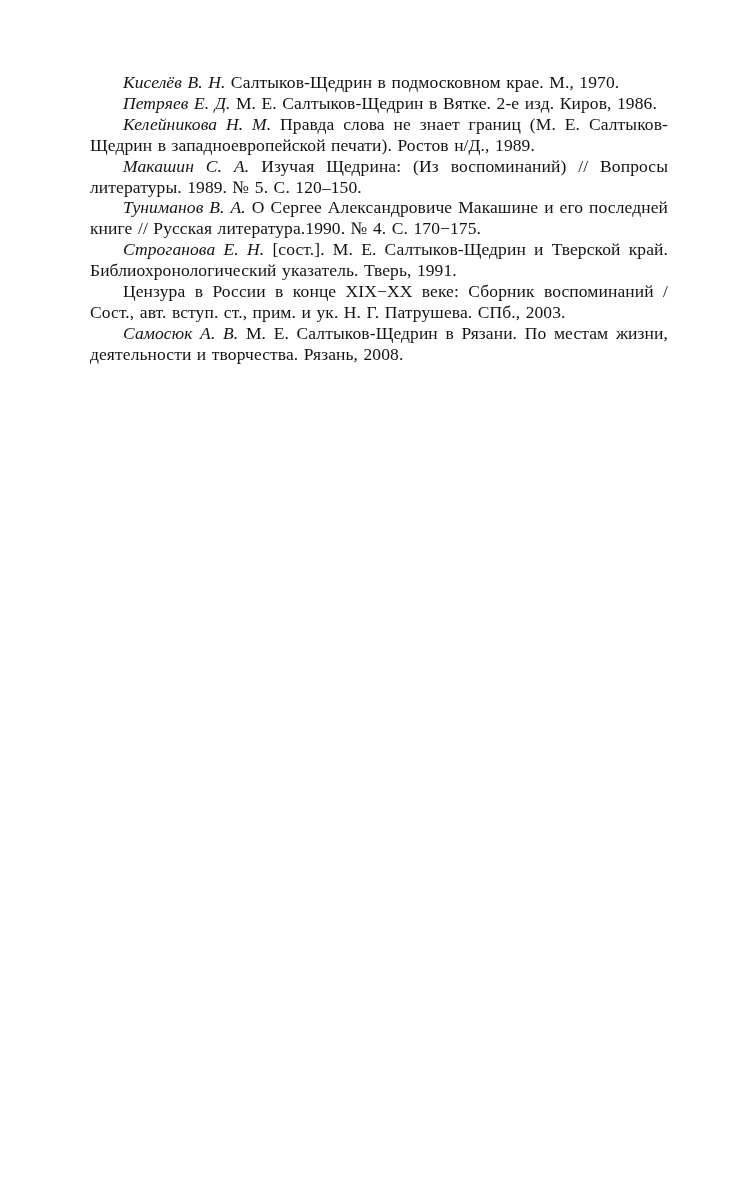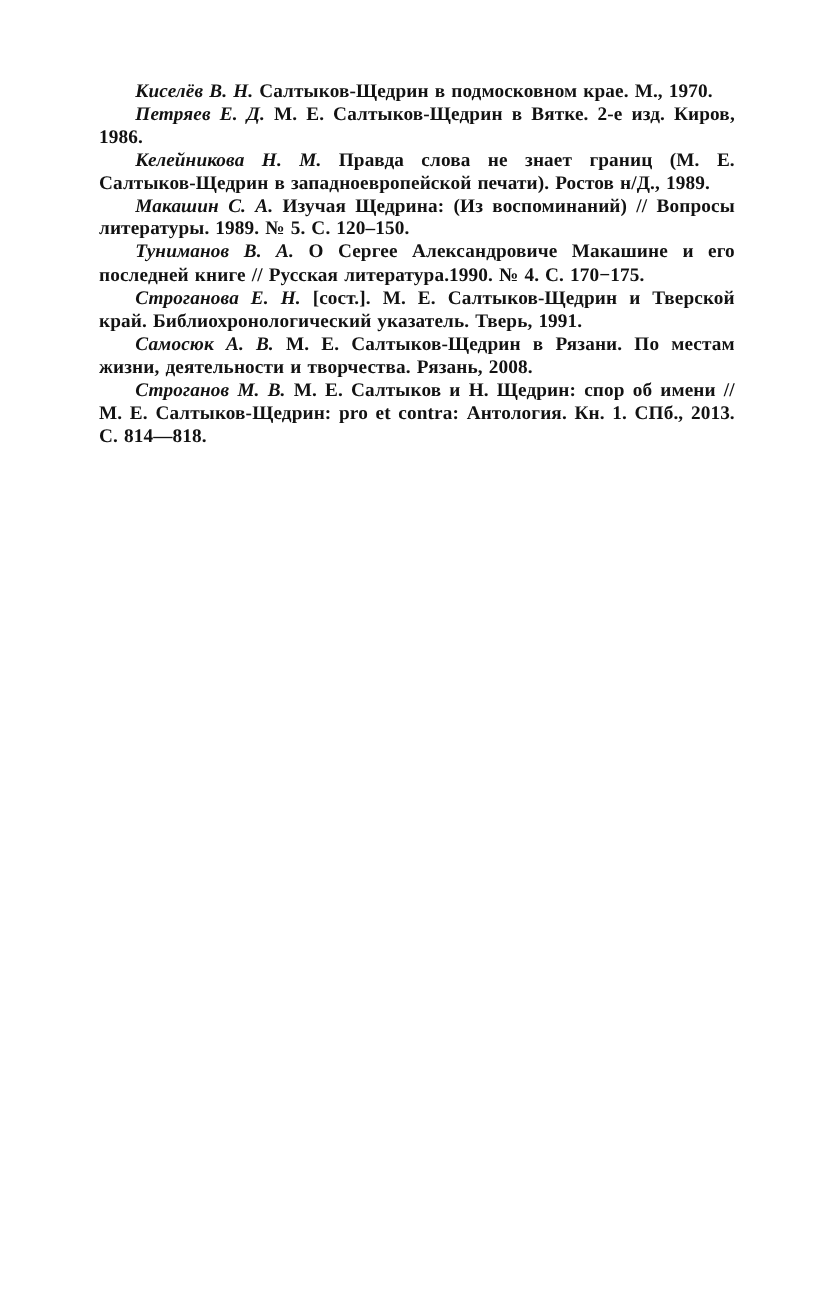--- a/index.html
+++ b/index.html
@@ -16,21 +16,20 @@
   }
   .page {
     box-sizing: border-box;
     width: 756px;
     height: 1181px;
     padding: 72px 88px 40px 90px;
     background: #ffffff;
   }
   .text-block {
     width: 578px;
-    font-weight: bold;
   }
   p.entry {
     margin: 0;
     font-size: 17.5px;
     line-height: 20.9px;
     text-align: justify;
     text-indent: 33px;
     letter-spacing: 0.1px;
     word-spacing: 1px;
   }
@@ -53,19 +52,19 @@
 
     <p class="entry"><span class="author">Макашин С. А.</span> <span>Изучая Щедрина: (Из воспоминаний) // Вопросы литературы. 1989. № 5. С. 120–150.</span></p>
 
     <p class="entry"><span class="author">Туниманов В. А.</span> <span>О Сергее Александровиче Макашине и его последней книге // Русская литература.1990. № 4. С. 170−175.</span></p>
 
     <p class="entry"><span class="author">Строганова Е. Н.</span> <span>[сост.]. М. Е. Салтыков-Щедрин и Тверской край. Библиохронологический указатель. Тверь, 1991.</span></p>
 
 
 
 
+    <p class="entry"><span>Цензура в России в конце XIX−XX веке: Сборник воспоминаний / Сост., авт. вступ. ст., прим. и ук. Н. Г. Патрушева. СПб., 2003.</span></p>
 
     <p class="entry"><span class="author">Самосюк А. В.</span> <span>М. Е. Салтыков-Щедрин в Рязани. По местам жизни, деятельности и творчества. Рязань, 2008.</span></p>
 
-    <p class="entry"><span class="author">Строганов М. В.</span> <span>М. Е. Салтыков и Н. Щедрин: спор об имени // М. Е. Салтыков-Щедрин: pro et contra: Антология. Кн. 1. СПб., 2013. С. 814—818.</span></p>
 
   </div>
 </div>
 
 </body></html>

